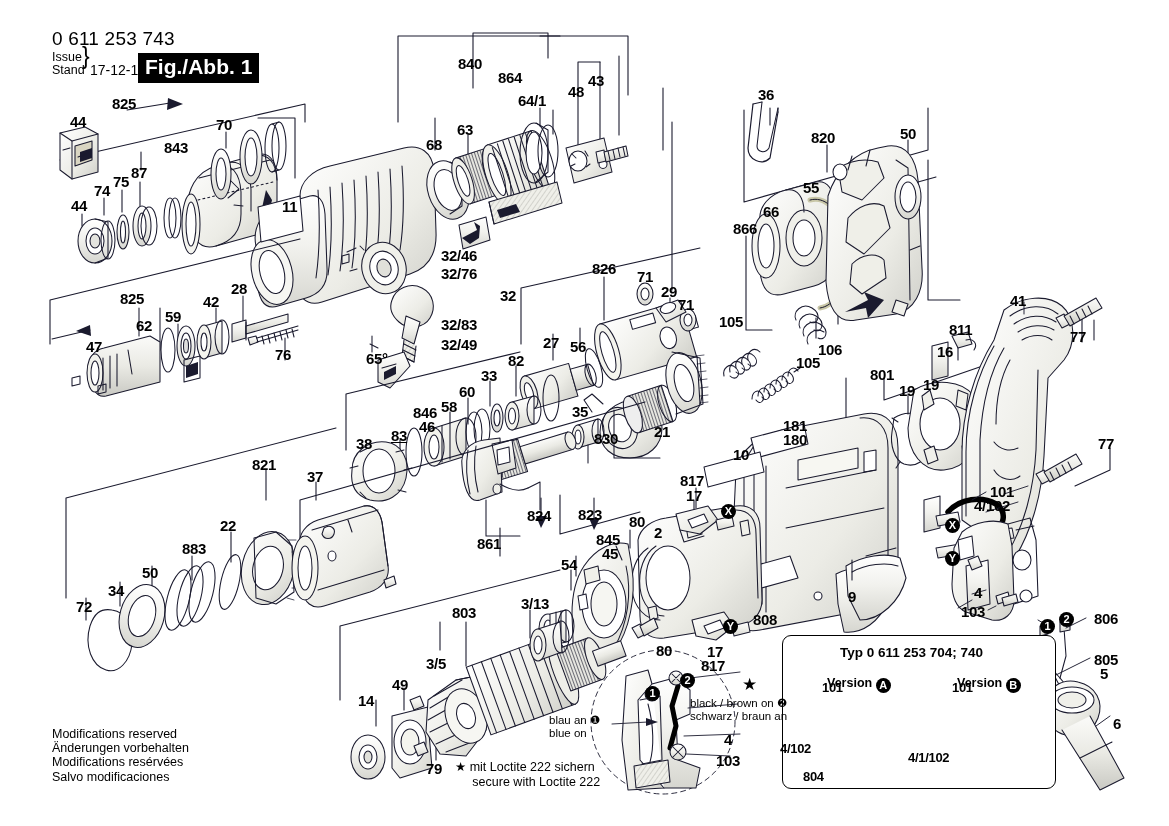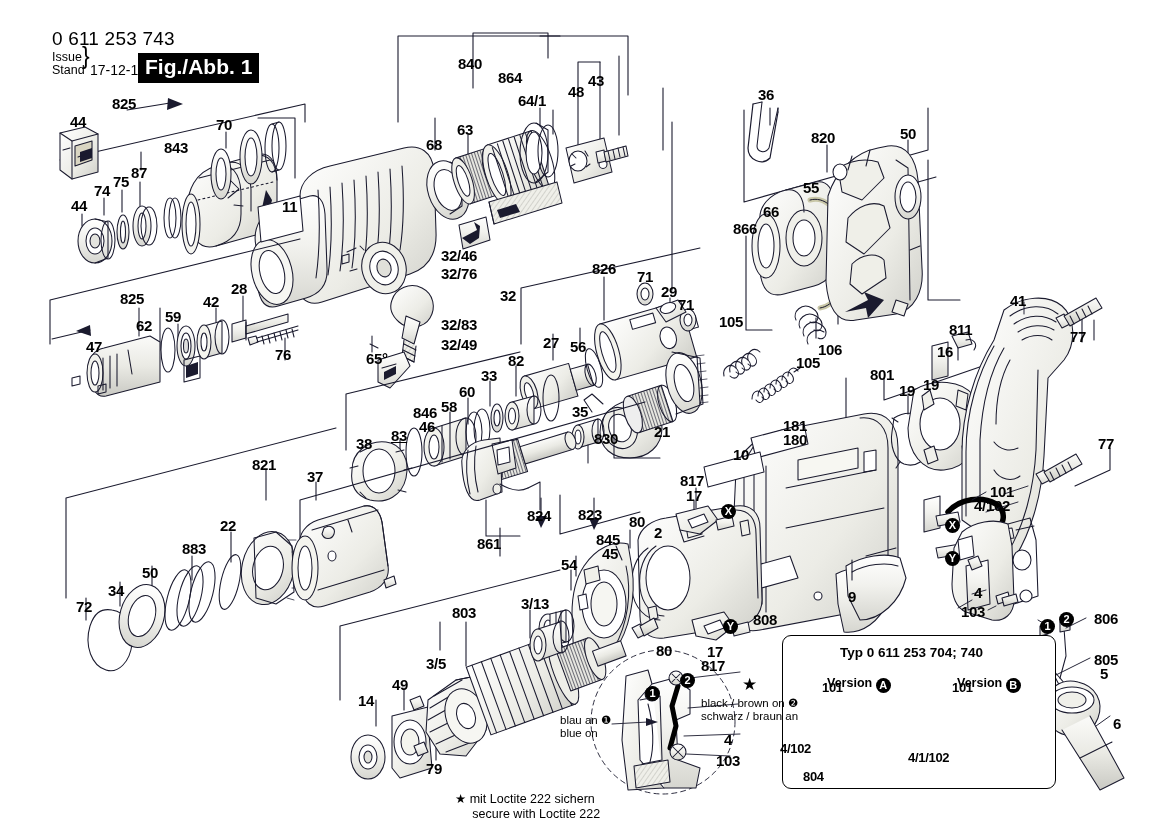--- a/index.html
+++ b/index.html
@@ -71,28 +71,26 @@
     font-size:12.5px;
     line-height:14.2px;
     white-space:pre;
   }
   .loctite{
     position:absolute;
     left:455px;top:760px;
     font-size:12.5px;
     line-height:14.5px;
     white-space:pre;
-    margin-top:32px;
   }
   .callout-txt{
     position:absolute;
     font-size:11.5px;
     line-height:13px;
     white-space:pre;
-    margin-left:11px;
   }
   .typbox{
     position:absolute;
     left:782px;top:635px;
     width:272px;height:152px;
     border:1.6px solid #000;
     border-radius:9px;
     background:#fff;
   }
   .typ-title{
@@ -134,20 +132,24 @@
 <div id="page">
 
   <div class="hdr-part">0 611 253 743</div>
   <div class="hdr-issue">
     <span>Issue</span><span class="brace">}</span><br>
     <span>Stand</span>
   </div>
   <div class="hdr-date">17-12-12</div>
   <div class="figbox">Fig./Abb. 1</div>
 
+  <div class="footnote">Modifications reserved
+Änderungen vorbehalten
+Modifications resérvées
+Salvo modificaciones</div>
   <div class="loctite">★ mit Loctite 222 sichern
      secure with Loctite 222</div>
 
   <svg id="artboard" viewBox="0 0 1169 826">
     <defs>
       <linearGradient id="metal" x1="0" y1="0" x2="0" y2="1">
         <stop offset="0%" stop-color="#ffffff"></stop>
         <stop offset="45%" stop-color="#f2f2ee"></stop>
         <stop offset="100%" stop-color="#d6d6d0"></stop>
       </linearGradient>

